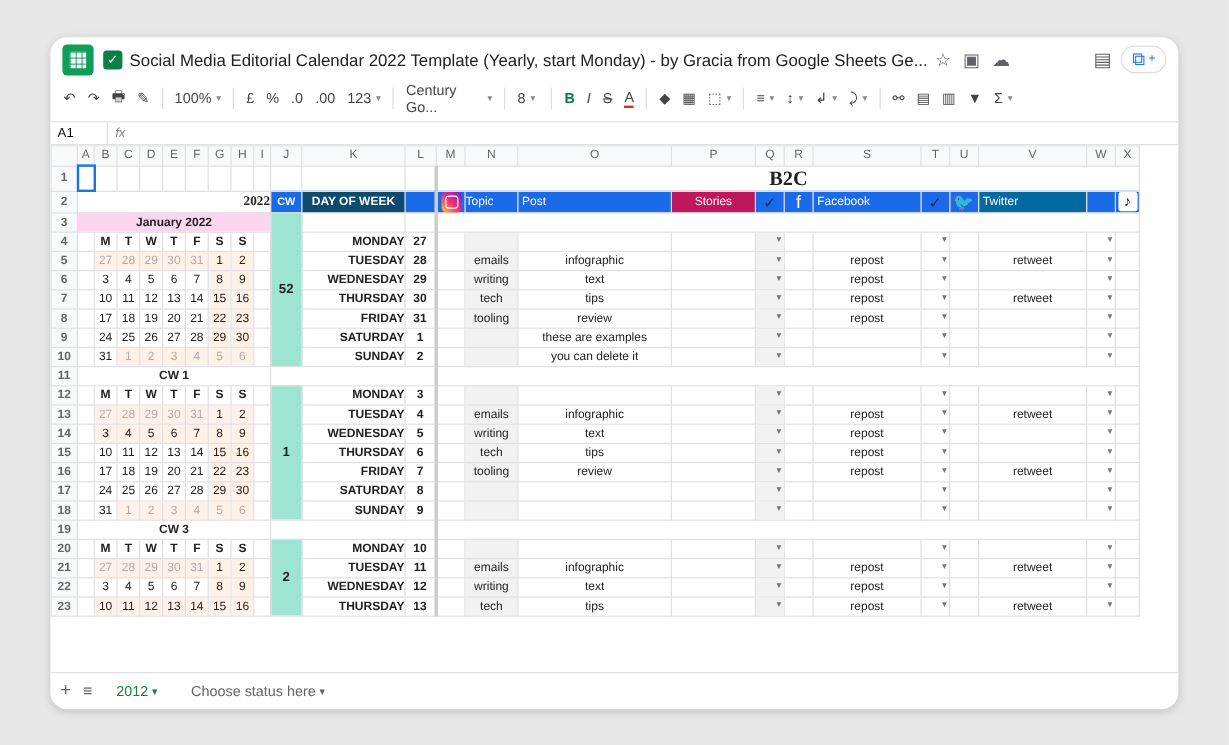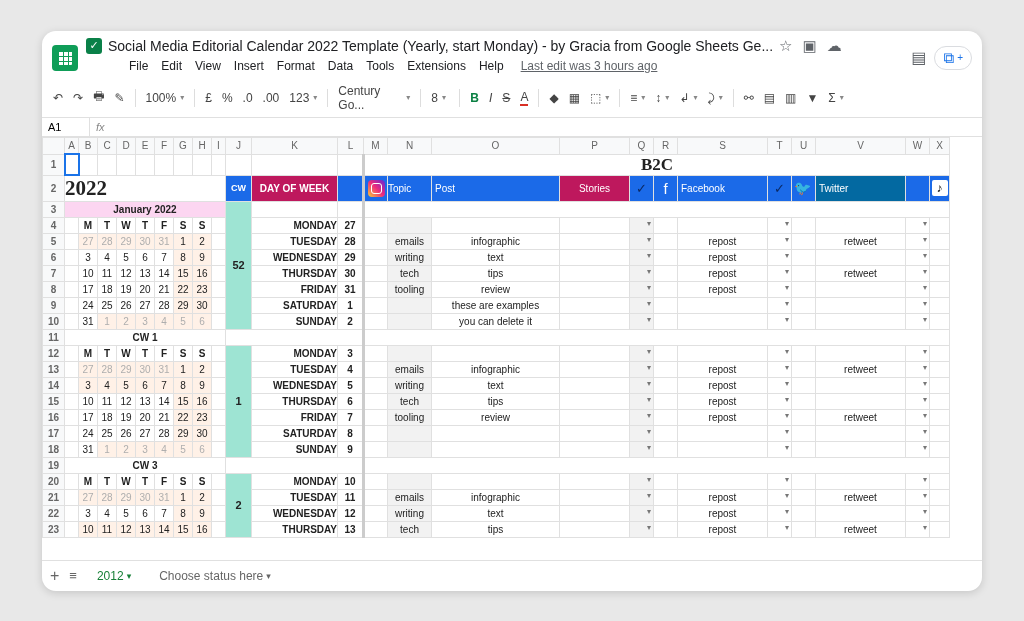--- a/index.html
+++ b/index.html
@@ -51,24 +51,24 @@
   
   .sheet { flex:1; overflow:auto; position:relative; }
   table.grid { border-collapse:collapse; font-size:10px; color:#222; table-layout:fixed; }
   table.grid th, table.grid td { border:1px solid #e0e0e0; padding:0; margin:0; }
   .col-head { background:#f8f9fa; color:#666; font-weight:normal; height:17px; font-size:10px; text-align:center; }
   .row-head { background:#f8f9fa; color:#666; text-align:center; width:22px; min-width:22px; font-size:10px; }
   .corner { background:#f8f9fa; width:22px; }
   .cell { height:16px; padding:0 3px; white-space:nowrap; overflow:hidden; text-align:center;}
 
   
-  .year-title { font-family: "Times New Roman", serif; font-weight:bold; font-size:21px; text-align:left; background:#fff; }
+  .year-title { font-family: "Times New Roman", serif; font-weight:bold; font-size:11px; text-align:right; background:#fff; }
   .b2c-title { font-family:"Times New Roman", serif; font-weight:bold; font-size:17px; text-align:center;}
   .cw-head { background:#1b6ae8; color:#fff; font-size:9px; font-weight:bold; text-align:center;}
-  .dow-head { background:#be185d; color:#fff; font-size:10px; font-weight:bold; text-align:center;}
+  .dow-head { background:#0c4a6e; color:#fff; font-size:10px; font-weight:bold; text-align:center;}
   .ig-icon { width:17px;height:17px;border-radius:4px;background:linear-gradient(45deg,#f9ce34,#ee2a7b,#6228d7);display:inline-flex;align-items:center;justify-content:center;margin:0 2px;}
   .ig-icon::after{content:"";width:9px;height:9px;border:1.3px solid #fff;border-radius:3px;}
   .fb-icon { color:#fff; font-size:15px; }
   .tw-icon { color:#87d0f6; font-size:14px;}
   .tt-icon { width:16px;height:16px;background:#fff;border-radius:2px;display:inline-flex;align-items:center;justify-content:center;color:#000;font-size:12px;font-weight:bold;}
   .month-head { background:#fcd6f1; font-weight:bold; font-size:10px; text-align:center;}
   .cw-mini-head { font-weight:bold; font-size:10px; text-align:center; }
   .prev-month { color:#aeaeae; background:#fff1e7;}
   .wknd { background:#fff1e7;}
   .curw {background:#fff1e7;}
@@ -106,32 +106,20 @@
     <div class="app-icon"></div>
     <div class="title-wrap">
       <div class="title-line">
         <span class="check-badge">✓</span>
         <span class="title-text">Social Media Editorial Calendar 2022 Template (Yearly, start Monday) - by Gracia from Google Sheets Ge...</span>
         <span class="title-icons">
           <span>☆</span>
           <span>▣</span>
           <span>☁</span>
         </span>
-      </div>
-      <div class="menubar">
-        <span>File</span>
-        <span>Edit</span>
-        <span>View</span>
-        <span>Insert</span>
-        <span>Format</span>
-        <span>Data</span>
-        <span>Tools</span>
-        <span>Extensions</span>
-        <span>Help</span>
-        <span class="last-edit">Last edit was 3 hours ago</span>
       </div>
     </div>
     <span style="font-size:16px;color:#5f6368;">▤</span>
     <span class="share-btn">⧉<span style="font-size:10px;">+</span></span>
   </div>
 
   <div class="toolbar">
     <span class="tb">↶</span>
     <span class="tb">↷</span>
     <span class="tb">🖶</span>

